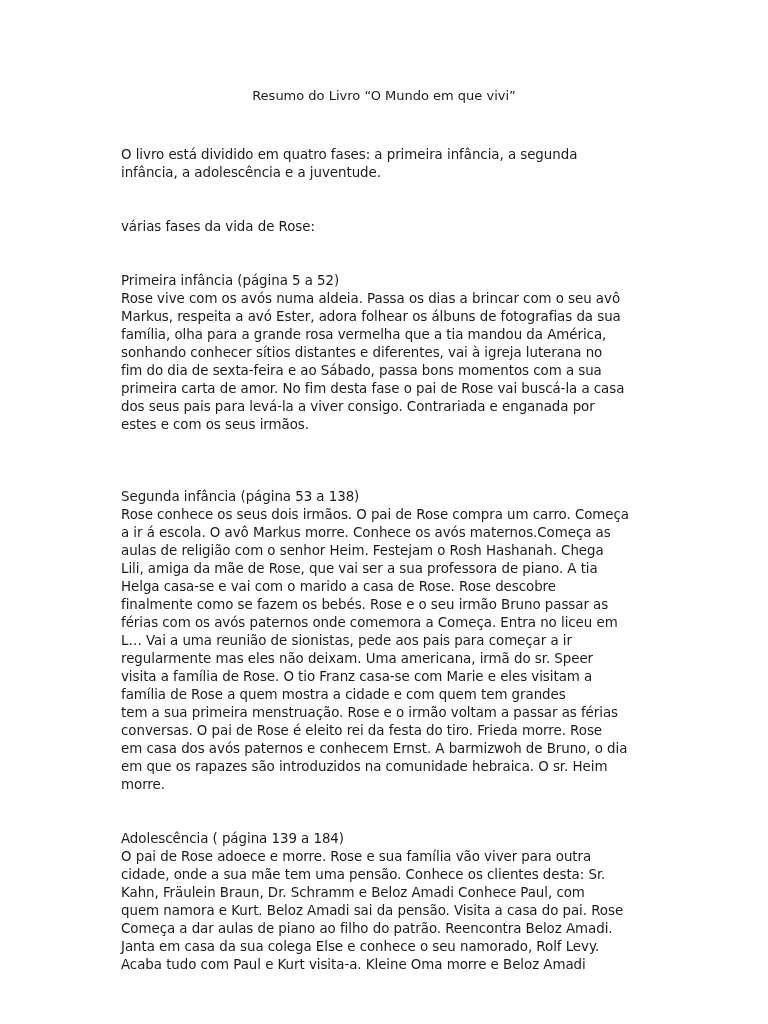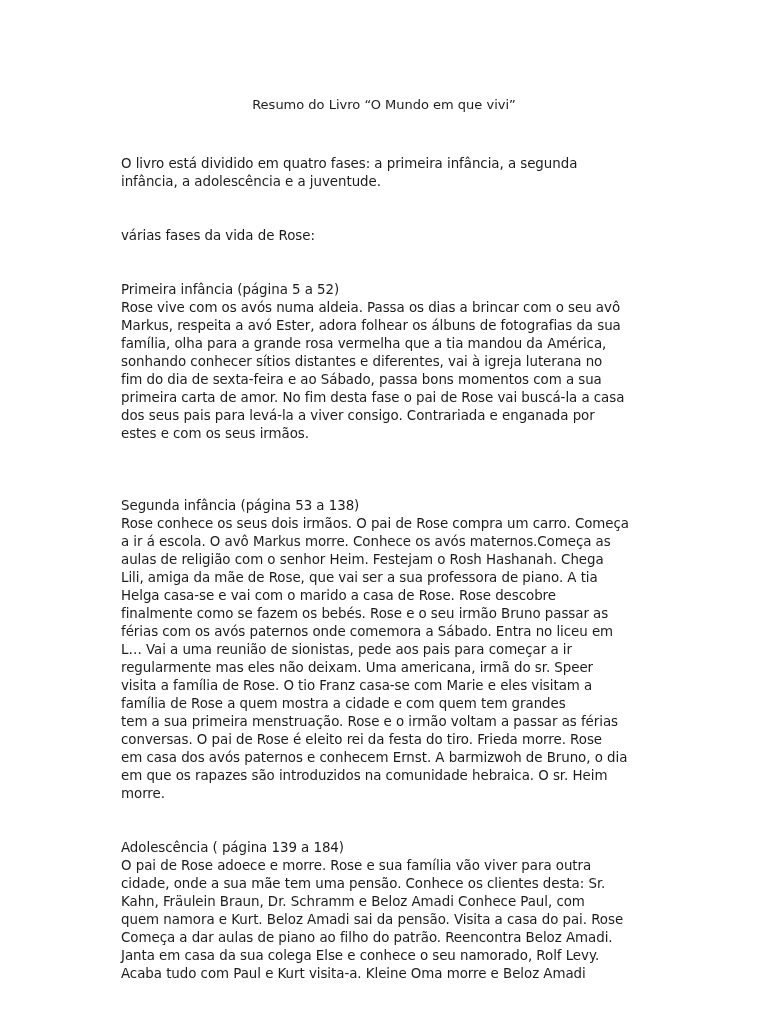--- a/index.html
+++ b/index.html
@@ -19,21 +19,21 @@
       position: absolute;
       left: 111px;
       top: 84px;
       width: 560px;
     }
     .title {
       text-align: center;
       font-size: 13px;
       line-height: 18px;
       width: 546px;
-      margin: 12px 0 41px 0;
+      margin: 3px 0 41px 0;
       white-space: nowrap;
     }
     .para {
       font-size: 13.4px;
       line-height: 18px;
       margin: 10px;
       white-space: nowrap;
       letter-spacing: -0.05px;
     }
     .line { display: block; }
@@ -76,21 +76,21 @@
   <div class="gap-big"></div>
 
   <div class="para">
     <span class="line">Segunda infância (página 53 a 138)</span>
     <span class="line">Rose conhece os seus dois irmãos. O pai de Rose compra um carro. Começa</span>
     <span class="line">a ir á escola. O avô Markus morre. Conhece os avós maternos.Começa as</span>
     <span class="line">aulas de religião com o senhor Heim. Festejam o Rosh Hashanah. Chega</span>
     <span class="line">Lili, amiga da mãe de Rose, que vai ser a sua professora de piano. A tia</span>
     <span class="line">Helga casa-se e vai com o marido a casa de Rose. Rose descobre</span>
     <span class="line">finalmente como se fazem os bebés. Rose e o seu irmão Bruno passar as</span>
-    <span class="line">férias com os avós paternos onde comemora a Sábado. Entra no liceu em</span>
+    <span class="line">férias com os avós paternos onde comemora a Começa. Entra no liceu em</span>
     <span class="line">L… Vai a uma reunião de sionistas, pede aos pais para começar a ir</span>
     <span class="line">regularmente mas eles não deixam. Uma americana, irmã do sr. Speer</span>
     <span class="line">visita a família de Rose. O tio Franz casa-se com Marie e eles visitam a</span>
     <span class="line">família de Rose a quem mostra a cidade e com quem tem grandes</span>
     <span class="line">tem a sua primeira menstruação. Rose e o irmão voltam a passar as férias</span>
     <span class="line">conversas. O pai de Rose é eleito rei da festa do tiro. Frieda morre. Rose</span>
     <span class="line">em casa dos avós paternos e conhecem Ernst. A barmizwoh de Bruno, o dia</span>
     <span class="line">em que os rapazes são introduzidos na comunidade hebraica. O sr. Heim</span>
     <span class="line">morre.</span>
   </div>

